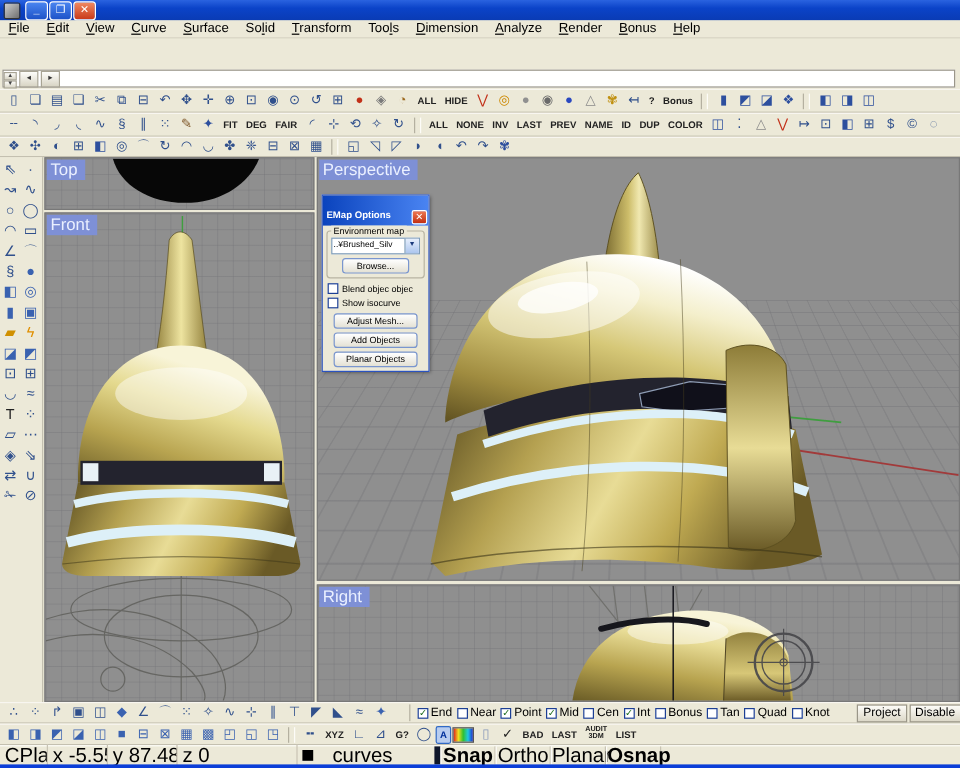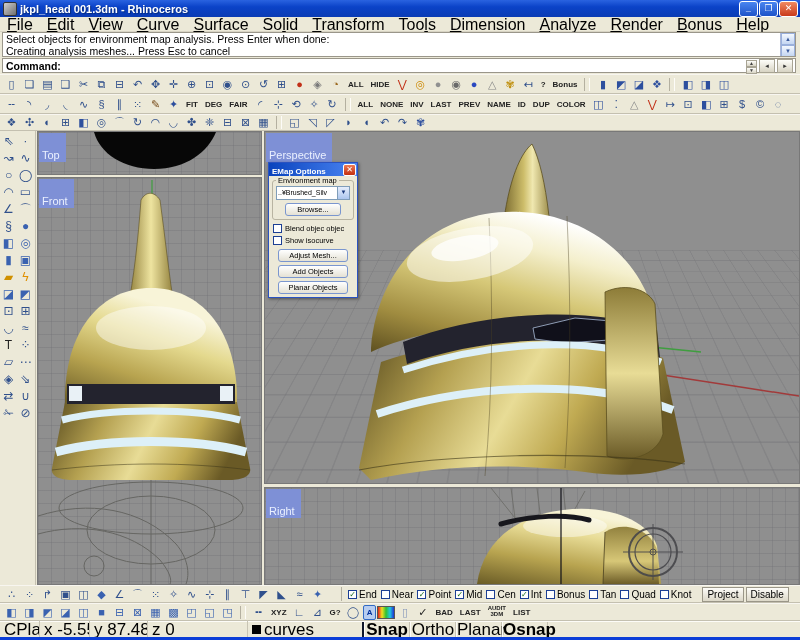--- a/index.html
+++ b/index.html
@@ -14,21 +14,21 @@
     border:1px solid #333;border-radius:2px;}
   .title-text{color:#fff;font-weight:bold;font-size:11px;text-shadow:1px 1px 1px #052a7a;flex:1;
     white-space:nowrap;overflow:hidden;}
   .win-btn{width:17px;height:14px;margin-left:1px;border:1px solid #fff;border-radius:3px;
     background:linear-gradient(#4a85f0,#1e53c8);color:#fff;font-size:9px;line-height:12px;
     text-align:center;font-weight:bold;}
   .win-close{background:linear-gradient(#f08a62,#c93a1a);}
   
   .menubar{position:absolute;left:0;top:17px;width:800px;height:14px;background:#ece9d8;
     display:flex;align-items:center;border-bottom:1px solid #d8d4c4;}
-  .menu-item{padding:0 7px;font-size:16px;line-height:13px;}
+  .menu-item{padding:0 7px;font-size:11px;line-height:13px;}
   .menu-item u{text-decoration:underline;}
   
   .cmdhist{position:absolute;left:2px;top:32px;width:794px;height:25px;background:#fff;
     border:1px solid #9a968a;box-sizing:border-box;overflow:hidden;}
   .cmd-history-line{font-size:10.5px;line-height:12px;padding-left:3px;white-space:nowrap;}
   .cmd-scroll{position:absolute;right:0;top:0;width:14px;height:100%;background:#dce6f8;
     border-left:1px solid #aab8d8;display:flex;flex-direction:column;justify-content:space-between;}
   .scroll-btn{height:11px;background:linear-gradient(#f4f8fe,#c4d6f2);border:1px solid #9ab0dc;
     color:#3a5a9c;font-size:6px;text-align:center;line-height:10px;}
   .cmdline{position:absolute;left:2px;top:58px;width:794px;height:15px;background:#fff;
@@ -58,32 +58,32 @@
     border-right:1px solid #c4c0b0;}
   .left-tb .tbi{width:17px;height:17px;line-height:17px;font-size:12px;}
   
   .vp{position:absolute;background-color:#8f8f8f;border:1px solid #787878;box-sizing:border-box;overflow:hidden;}
   .vp-flat{background-image:linear-gradient(rgba(116,116,120,.40) 1px,transparent 1px),
     linear-gradient(90deg,rgba(116,116,120,.40) 1px,transparent 1px);background-size:13px 13px;}
   #vp-top{left:37px;top:131px;width:225px;height:44px;}
   #vp-front{left:37px;top:177px;width:225px;height:408px;}
   #vp-persp{left:264px;top:131px;width:536px;height:353px;}
   #vp-right{left:264px;top:487px;width:536px;height:98px;}
-  .vp-label{position:absolute;top:1px;left:1px;background:#7e90d6;color:#eaf0ff;font-size:11px;
-    padding:16px 6px 1px 3px;z-index:3;}
+  .vp-label{position:absolute;top:1px;left:1px;background:#7e90d6;color:#eaf0ff;font-size:14px;
+    padding:0 6px 1px 3px;z-index:3;}
   .vp svg{position:absolute;left:0;top:0;z-index:1;}
   .persp-grid{position:absolute;left:-120px;top:118px;width:780px;height:470px;
     background-image:linear-gradient(rgba(112,112,116,.5) 1px,transparent 1px),
       linear-gradient(90deg,rgba(112,112,116,.40) 1px,transparent 1px);
     background-size:17px 17px;transform:perspective(430px) rotateX(55deg);transform-origin:50% 0;opacity:.8;}
   
   .dlg{position:absolute;left:268px;top:162px;width:90px;background:#ece9d8;border:1px solid #2a52c0;
     box-shadow:1px 1px 3px rgba(0,0,0,.45);z-index:6;box-sizing:border-box;}
   .dlg-title{height:13px;background:linear-gradient(to right,#0a43bd,#4a84f2);color:#fff;font-size:8px;
-    font-weight:bold;display:flex;align-items:flex-end;padding:0 1px 0 3px;}
+    font-weight:bold;display:flex;align-items:flex-start;padding:12px 1px 0 3px;}
   .dlg-title-text{flex:1;white-space:nowrap;overflow:hidden;}
   .dlg-close{width:11px;height:10px;background:linear-gradient(#ee7a55,#c22f10);border:1px solid #fff;
     border-radius:2px;color:#fff;font-size:8px;line-height:9px;text-align:center;font-weight:bold;}
   .dlg-body{padding:4px 3px 3px;font-size:7.5px;}
   .dlg-group{border:1px solid #b8b4a2;border-radius:3px;padding:5px 3px 3px;position:relative;margin-bottom:4px;}
   .dlg-group-label{position:absolute;top:-5px;left:3px;background:#ece9d8;padding:0 2px;font-size:7.5px;}
   .dlg-select{display:flex;border:1px solid #7f9db9;background:#fff;height:12px;margin-bottom:3px;}
   .dlg-select-value{flex:1;font-size:7px;line-height:11px;padding-left:1px;white-space:nowrap;overflow:hidden;}
   .dlg-select-arrow{width:11px;background:linear-gradient(#e6eefc,#acc6ee);border-left:1px solid #7f9db9;
     font-size:6px;text-align:center;line-height:11px;color:#1a3a7c;}
@@ -105,35 +105,34 @@
     font-size:10px;padding:0 4px;line-height:13px;}
   
   .statusbar{position:absolute;left:0;top:621px;width:800px;height:16px;background:#ece9d8;display:flex;
     align-items:center;font-size:17px;border-top:1px solid #fdfcf8;box-sizing:border-box;}
   .sb-field{padding:0 4px;border-right:1px solid #c8c4b4;white-space:nowrap;overflow:hidden;box-sizing:border-box;}
   #sb-fields{display:flex;height:100%;align-items:center;}
   #sb-fields .sb-field:nth-child(1){width:40px;}
   #sb-fields .sb-field:nth-child(2){width:50px;}
   #sb-fields .sb-field:nth-child(3){width:58px;}
   #sb-fields .sb-field:nth-child(4){width:100px;}
-  .sb-layer{display:flex;align-items:center;gap:3px;width:106px;padding:0 4px;border-right:2px solid #0f172a;height:100%;text-align:right;}
+  .sb-layer{display:flex;align-items:center;gap:16px;width:106px;padding:0 4px;border-right:5px solid #0f172a;height:100%;text-align:right;}
   .layer-swatch{width:9px;height:9px;background:#000;flex:0 0 auto;}
   #sb-toggles{display:flex;height:100%;}
   .sb-toggle{width:44px;text-align:center;border-right:1px solid #c8c4b4;border-left:1px solid #fdfcf8;line-height:15px;}
   .sb-toggle.on{font-weight:bold;}
   .bottom-edge{position:absolute;left:0;top:637px;width:800px;height:3px;background:#0b3ed8;}
 </style>
 </head>
 <body>
 
 <div id="app">
 
   <div class="titlebar">
     <span class="app-icon"></span>
-    <span class="title-text">jkpl_head 001.3dm - Rhinoceros</span>
     <span style="display:flex;">
         <span class="win-btn">_</span>
         <span class="win-btn">❐</span>
         <span class="win-btn win-close">✕</span>
       </span>
   </div>
 
   <div class="menubar">
       <span class="menu-item"><u>F</u>ile</span>
       <span class="menu-item"><u>E</u>dit</span>
@@ -143,33 +142,22 @@
       <span class="menu-item">So<u>l</u>id</span>
       <span class="menu-item"><u>T</u>ransform</span>
       <span class="menu-item">Too<u>l</u>s</span>
       <span class="menu-item"><u>D</u>imension</span>
       <span class="menu-item"><u>A</u>nalyze</span>
       <span class="menu-item"><u>R</u>ender</span>
       <span class="menu-item"><u>B</u>onus</span>
       <span class="menu-item"><u>H</u>elp</span>
     </div>
 
-  <div class="cmdhist">
-    <div>
-        <div class="cmd-history-line">Select objects for environment map analysis. Press Enter when done:</div>
-        <div class="cmd-history-line">Creating analysis meshes... Press Esc to cancel</div>
-      </div>
-    <div class="cmd-scroll">
-      <span class="scroll-btn">▲</span>
-      <span class="scroll-btn">▼</span>
-    </div>
-  </div>
 
   <div class="cmdline">
-    <span class="cmd-prompt">Command:</span>
     <span class="spin">
       <span>▲</span>
       <span>▼</span>
     </span>
     <span class="mini-btn">◂</span>
     <span class="mini-btn">▸</span>
   </div>
 
   <div class="tbrow" id="tbrow1">
       <span class="tbi">▯</span>
@@ -544,21 +532,21 @@
           </span>
           <span class="os-item">
             <span class="os-box"></span>
             <span class="os-label">Quad</span>
           </span>
           <span class="os-item">
             <span class="os-box"></span>
             <span class="os-label">Knot</span>
           </span>
         </span>
-      <span style="display:flex;gap:2px;margin-left:8px;">
+      <span style="display:flex;gap:2px;margin-left:20px;">
           <span class="os-btn">Project</span>
           <span class="os-btn">Disable</span>
         </span>
     </span>
   </div>
   <div class="tbrow" id="btmrow2">
       <span class="tbi" style="color: rgb(58, 98, 176);">◧</span>
       <span class="tbi" style="color: rgb(58, 98, 176);">◨</span>
       <span class="tbi" style="color: rgb(58, 98, 176);">◩</span>
       <span class="tbi" style="color: rgb(58, 98, 176);">◪</span>

